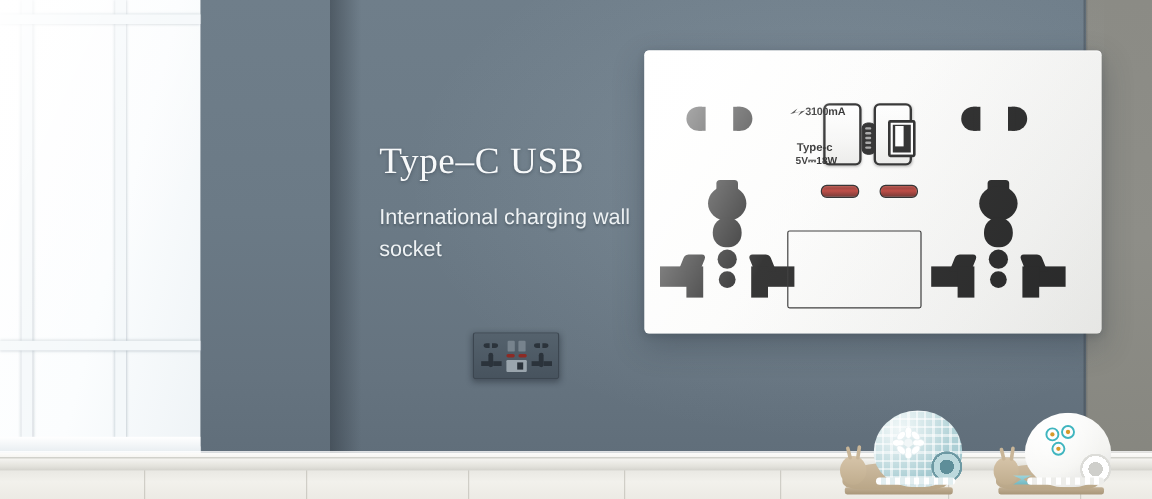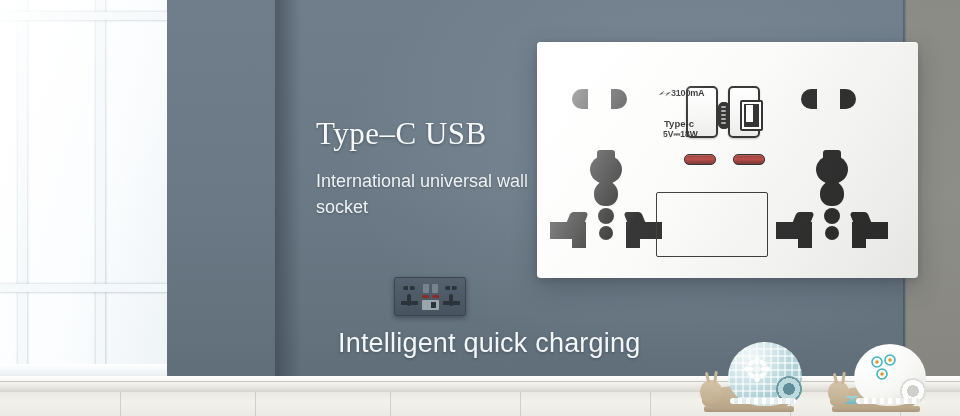--- a/index.html
+++ b/index.html
@@ -209,22 +209,21 @@
   <div class="floor"></div>
   <div class="plank" style="left:120px;"></div>
   <div class="plank" style="left:255px;"></div>
   <div class="plank" style="left:390px;"></div>
   <div class="plank" style="left:520px;"></div>
   <div class="plank" style="left:650px;"></div>
   <div class="plank" style="left:790px;"></div>
   <div class="plank" style="left:900px;"></div>
 
   <div class="headline">Type–C  USB</div>
-  <div class="subline">International universal wall socket</div>
-  <div class="tagline">Intelligent quick charging</div>
+  <div class="subline">International charging wall socket</div>
 
   <div class="thumb">
 
     <div class="thumb-in" style="left:8px;top:8px;width:5px;height:4px;border-radius:50% 0 0 50%;"></div>
     <div class="thumb-in" style="left:15px;top:8px;width:5px;height:4px;border-radius:0 50% 50% 0;"></div>
 
     <div class="thumb-in" style="left:50px;top:8px;width:5px;height:4px;border-radius:50% 0 0 50%;"></div>
     <div class="thumb-in" style="left:57px;top:8px;width:5px;height:4px;border-radius:0 50% 50% 0;"></div>
 
     <div class="thumb-sw" style="left:28px;top:6px;width:6px;height:9px;"></div>

